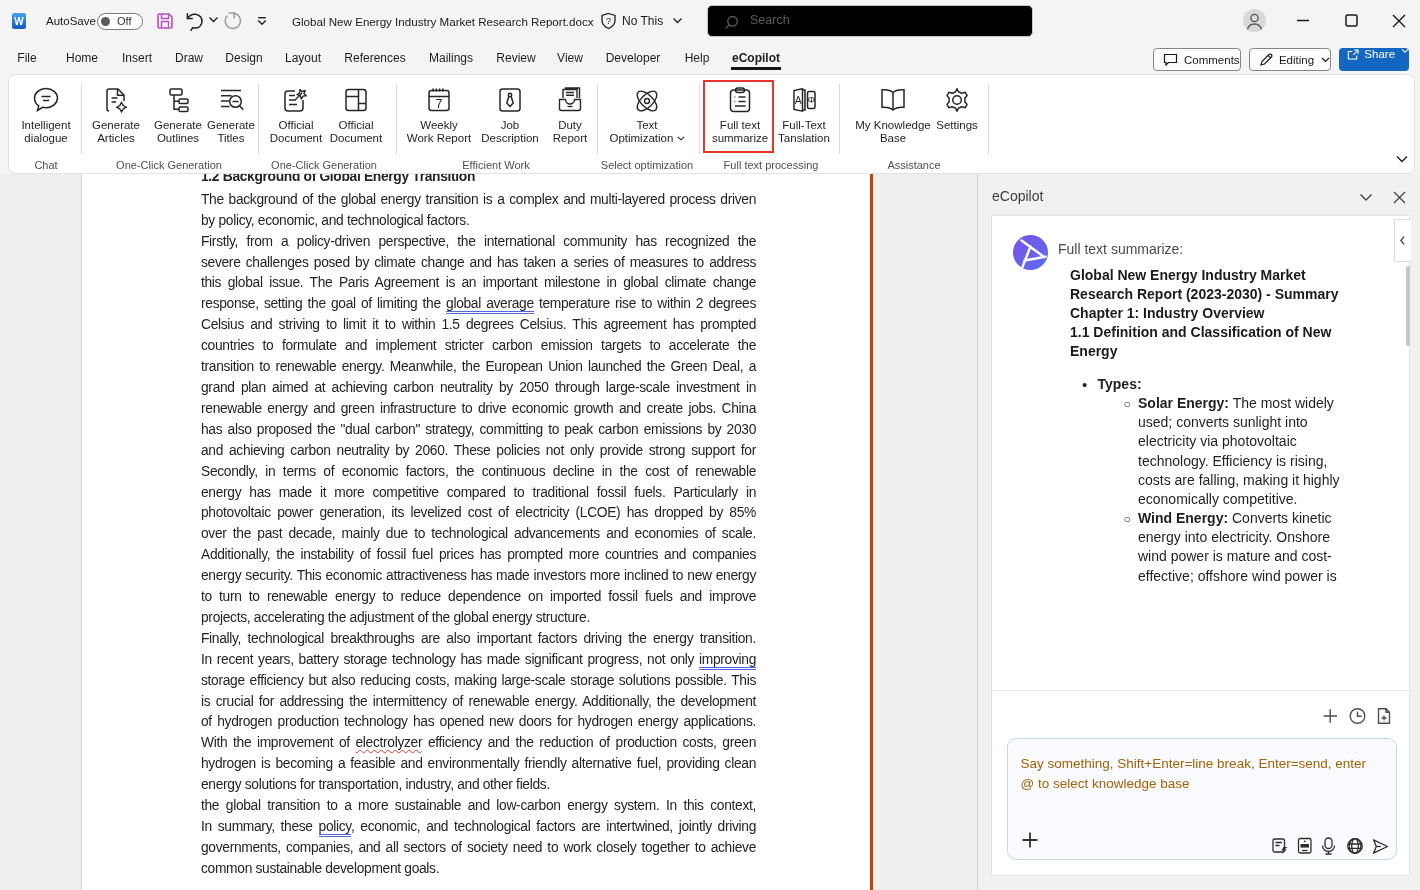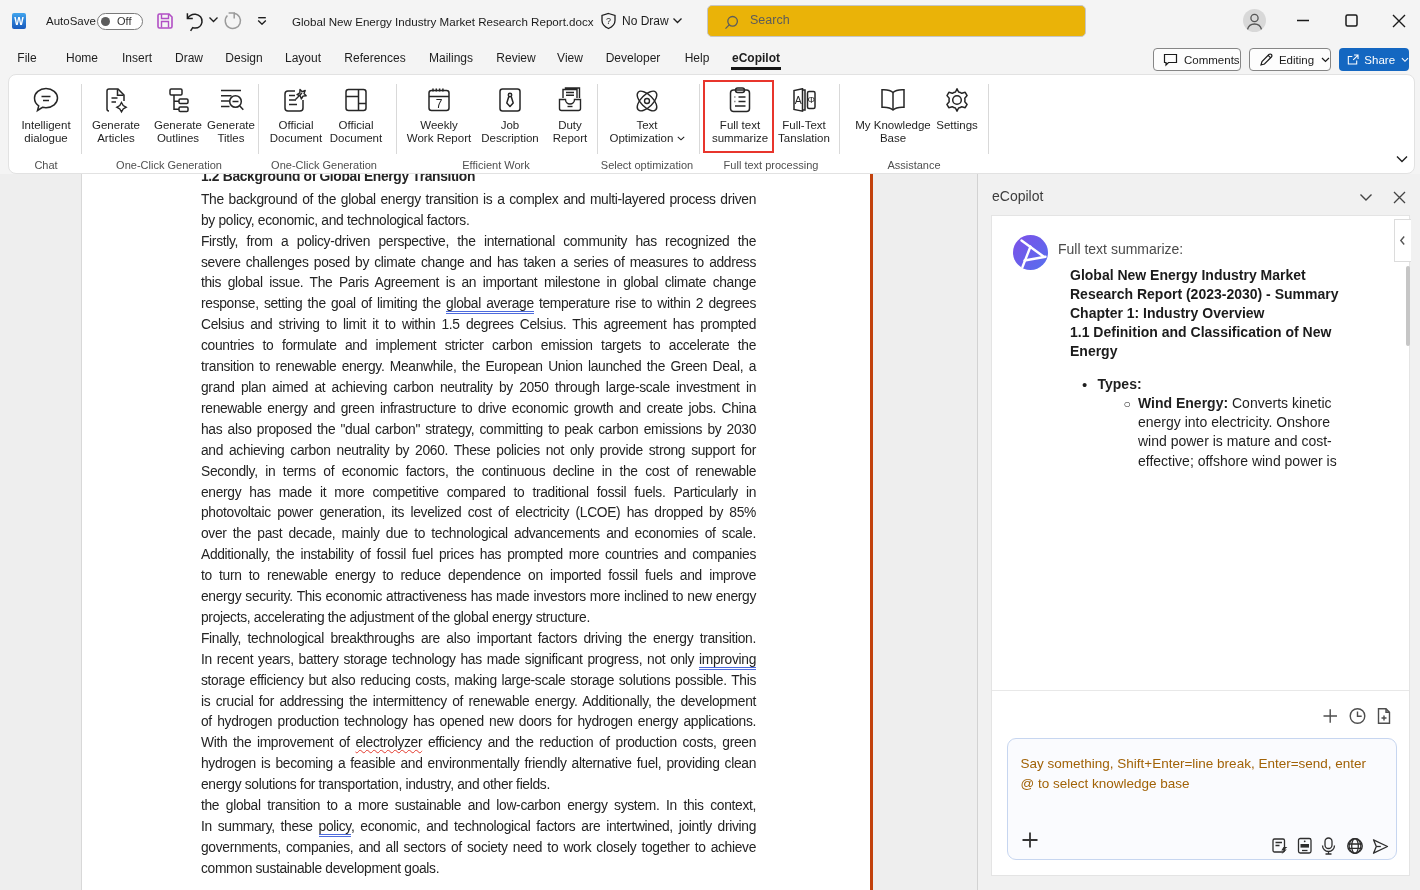--- a/index.html
+++ b/index.html
@@ -5,30 +5,30 @@
 * { margin:0; padding:0; box-sizing:border-box; }
 html,body { width:1420px; height:890px; overflow:hidden; }
 body { font-family:"Liberation Sans", sans-serif; background:#f4f4f4; position:relative; }
 svg { display:block; }
 
 #titlebar { position:absolute; left:0; top:0; width:1420px; height:42px; }
 .tb-txt { position:absolute; font-size:12px; color:#1b1b1b; white-space:nowrap; }
 #autosave-pill { position:absolute; left:97px; top:13px; width:46px; height:17px; border:1px solid #7a7a7a; border-radius:9px; background:#fff; }
 #autosave-knob { position:absolute; left:3px; top:3px; width:9px; height:9px; border-radius:50%; background:#5c5c5c; }
 #autosave-off { position:absolute; left:19px; top:1px; font-size:11px; color:#333; }
-#searchbox { position:absolute; left:707px; top:5px; width:379px; height:32px; background:#eab308; border:1px solid #c6c6c6; border-radius:5px; }
+#searchbox { position:absolute; left:707px; top:5px; width:326px; height:32px; background:#000000; border:1px solid #c6c6c6; border-radius:5px; }
 #searchbox span { position:absolute; left:42px; top:7px; font-size:12.5px; color:#5c5c5c; }
 #avatar { position:absolute; left:1243px; top:9px; width:23px; height:23px; border-radius:50%; background:#d8d8d8; overflow:hidden; }
 
 #menurow { position:absolute; left:0; top:42px; width:1420px; height:32px; }
 .menu-item { position:absolute; top:9px; font-size:12px; color:#1e1e1e; white-space:nowrap; transform:translateX(-50%); }
 #ecopilot-tab { font-weight:bold; }
 #ecopilot-underline { position:absolute; left:731px; top:25px; width:50px; height:2.5px; background:#151515; }
 .tr-btn { position:absolute; top:6px; height:23px; border:1px solid #868686; border-radius:4px; background:#fdfdfd; font-size:11.5px; color:#1b1b1b; display:flex; align-items:center; white-space:nowrap; }
-#share-btn { position:absolute; top:6px; height:23px; border-radius:4px; background:#1467c1; font-size:11.5px; color:#fff; display:flex; align-items:center; white-space:nowrap; }
+#share-btn { position:absolute; top:6px; height:23px; border-radius:4px; background:#1467c1; font-size:11.5px; color:#fff; display:flex; align-items:flex-start; white-space:nowrap; }
 
 #ribbon { position:absolute; left:8px; top:74px; width:1407px; height:100px; background:#fff; border:1px solid #e2e2e2; border-radius:8px; }
 .rb-btn { position:absolute; top:0; text-align:center; }
 .rb-ico { position:absolute; top:11px; left:50%; transform:translateX(-50%); }
 .rb-lbl { position:absolute; top:43.5px; width:100%; text-align:center; font-size:11.5px; line-height:13.5px; color:#1f1f1f; }
 .rb-grp { position:absolute; top:84px; text-align:center; font-size:11px; color:#4f4f4f; transform:translateX(-50%); white-space:nowrap; }
 .rb-sep { position:absolute; top:9px; width:1px; height:70px; background:#d9d9d9; }
 #redbox { position:absolute; left:693.5px; top:5px; width:71px; height:73px; border:2.5px solid #e8352c; }
 #ribbon-chev { position:absolute; left:1386px; top:80px; }
 
@@ -96,21 +96,21 @@
   </svg>
   <svg style="position:absolute;left:257px;top:13px" width="10" height="12" viewBox="0 0 10 12" fill="none" stroke="#1f1f1f" stroke-width="1.4">
     <path d="M1.2 4.7 h7.6"></path>
       <path d="M1.2 7.6 l3.8 3.6 3.8-3.6"></path>
   </svg>
   <div class="tb-txt" style="left:292px;top:14.5px;font-size:11.6px">Global New Energy Industry Market Research Report.docx</div>
   <svg style="position:absolute;left:600px;top:12px" width="17" height="18" viewBox="0 0 17 18" fill="none" stroke="#1f1f1f" stroke-width="1.3">
     <path d="M8.5 1.5 l6.5 2 v5 c0 4-3 6.5-6.5 8 c-3.5-1.5-6.5-4-6.5-8 v-5 z"></path>
     <text x="8.5" y="12" text-anchor="middle" font-size="9" fill="#1f1f1f" stroke="none" font-family="Liberation Sans">?</text>
   </svg>
-  <div class="tb-txt" style="left:622px;top:14px">No Draw</div>
+  <div class="tb-txt" style="left:622px;top:14px">No This</div>
   <svg style="position:absolute;left:672px;top:17px" width="11" height="8" viewBox="0 0 11 8" fill="none" stroke="#1f1f1f" stroke-width="1.3">
       <path d="M1.5 1.5 l4 4 4-4"></path>
     </svg>
   <div id="searchbox">
     <svg style="position:absolute;left:16px;top:9px" width="15" height="15" viewBox="0 0 15 15" fill="none" stroke="#5c5c5c" stroke-width="1.3">
         <circle cx="8.6" cy="6.3" r="4.8"></circle>
         <path d="M5.2 9.9 L1.5 13.6"></path>
       </svg>
     <span>Search</span>
   </div>
@@ -321,22 +321,22 @@
       <div class="j">transition to renewable energy. Meanwhile, the European Union launched the Green Deal, a</div>
       <div class="j">grand plan aimed at achieving carbon neutrality by 2050 through large-scale investment in</div>
       <div class="j">renewable energy and green infrastructure to drive economic growth and create jobs. China</div>
       <div class="j">has also proposed the "dual carbon" strategy, committing to peak carbon emissions by 2030</div>
       <div class="j">and achieving carbon neutrality by 2060. These policies not only provide strong support for</div>
       <div class="j">Secondly, in terms of economic factors, the continuous decline in the cost of renewable</div>
       <div class="j">energy has made it more competitive compared to traditional fossil fuels. Particularly in</div>
       <div class="j">photovoltaic power generation, its levelized cost of electricity (LCOE) has dropped by 85%</div>
       <div class="j">over the past decade, mainly due to technological advancements and economies of scale.</div>
       <div class="j">Additionally, the instability of fossil fuel prices has prompted more countries and companies</div>
+      <div class="j">energy security. This economic attractiveness has made investors more inclined to new energy</div>
       <div class="j">to turn to renewable energy to reduce dependence on imported fossil fuels and improve</div>
-      <div class="j">energy security. This economic attractiveness has made investors more inclined to new energy</div>
       <div class="l">projects, accelerating the adjustment of the global energy structure.</div>
       <div class="j">Finally, technological breakthroughs are also important factors driving the energy transition.</div>
       <div class="j">In recent years, battery storage technology has made significant progress, not only <span class="blue-u">improving</span></div>
       <div class="j">storage efficiency but also reducing costs, making large-scale storage solutions possible. This</div>
       <div class="j">is crucial for addressing the intermittency of renewable energy. Additionally, the development</div>
       <div class="j">of hydrogen production technology has opened new doors for hydrogen energy applications.</div>
       <div class="j">With the improvement of <span class="red-u">electrolyzer</span> efficiency and the reduction of production costs, green</div>
       <div class="j">hydrogen is becoming a feasible and environmentally friendly alternative fuel, providing clean</div>
       <div class="l">energy solutions for transportation, industry, and other fields.</div>
       <div class="j">the global transition to a more sustainable and low-carbon energy system. In this context,</div>
@@ -369,20 +369,21 @@
             <line x1="8.5" y1="5.5" x2="30.5" y2="21.5"></line>
             <line x1="17.5" y1="11.5" x2="9.5" y2="32"></line>
             <line x1="11.5" y1="25.5" x2="32.5" y2="21.8"></line>
           </g>
         </svg>
       </div>
       <div id="ft-sum">Full text summarize:</div>
       <div id="sum-head">Global New Energy Industry Market<br>Research Report (2023-2030) - Summary<br>Chapter 1: Industry Overview<br>1.1 Definition and Classification of New<br>Energy</div>
       <div id="sum-list">
         <div class="b1"><b>Types:</b></div>
+        <div class="b2"><b>Solar Energy:</b> The most widely<br>used; converts sunlight into<br>electricity via photovoltaic<br>technology. Efficiency is rising,<br>costs are falling, making it highly<br>economically competitive.</div>
         <div class="b2"><b>Wind Energy:</b> Converts kinetic<br>energy into electricity. Onshore<br>wind power is mature and cost-<br>effective; offshore wind power is</div>
       </div>
       <div id="fade"></div>
     </div>
     <div id="card-divider"></div>
     <div id="scroll-thumb"></div>
     <div id="collapse-tab">
       <svg width="15" height="41" viewBox="0 0 15 41">
           <path d="M9.2 16.5 L5.8 20.5 L9.2 24.5" fill="none" stroke="#555" stroke-width="1.4"></path>
         </svg>

